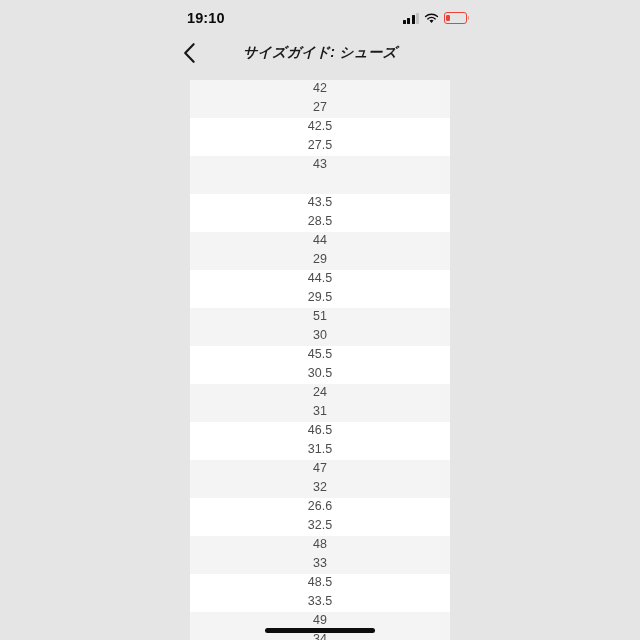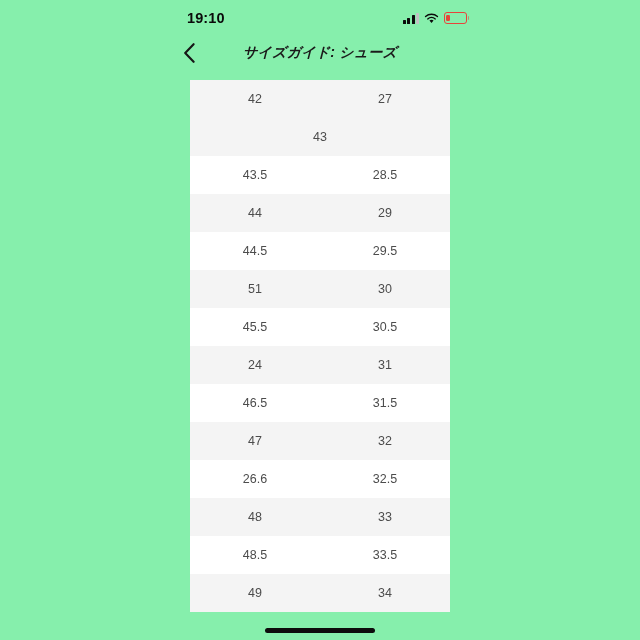--- a/index.html
+++ b/index.html
@@ -12,21 +12,21 @@
     height: 640px;
     overflow: hidden;
     font-family: "Liberation Sans", "DejaVu Sans", sans-serif;
     -webkit-font-smoothing: antialiased;
   }
 
   #phone {
     position: relative;
     width: 640px;
     height: 640px;
-    background: #86efac;
+    background: #e5e5e5;
     overflow: hidden;
   }
 
   
   .status-bar {
     position: absolute;
     top: 0;
     left: 0;
     width: 640px;
     height: 34px;
@@ -140,20 +140,21 @@
     position: absolute;
     left: 190px;
     top: 80px;
     width: 260px;
   }
   .size-row {
     display: flex;
     height: 38px;
     align-items: center;
     background: #ffffff;
+    flex-direction: column;
   }
   .size-row.shaded {
     background: #f4f4f4;
   }
   .size-cell {
     flex: 1 1 50%;
     text-align: center;
     font-size: 12.5px;
     color: #4c4c4c;
     letter-spacing: 0.1px;
@@ -205,20 +206,24 @@
       </svg>
     </div>
     <div class="nav-title">サイズガイド: シューズ</div>
   </div>
 
   <div class="size-table">
     <div class="size-row shaded">
       <div class="size-cell">42</div>
       <div class="size-cell">27</div>
     </div>
+    <div class="size-row">
+      <div class="size-cell">42.5</div>
+      <div class="size-cell">27.5</div>
+    </div>
     <div class="size-row shaded">
       <div class="size-cell">43</div>
     </div>
     <div class="size-row">
       <div class="size-cell">43.5</div>
       <div class="size-cell">28.5</div>
     </div>
     <div class="size-row shaded">
       <div class="size-cell">44</div>
       <div class="size-cell">29</div>

